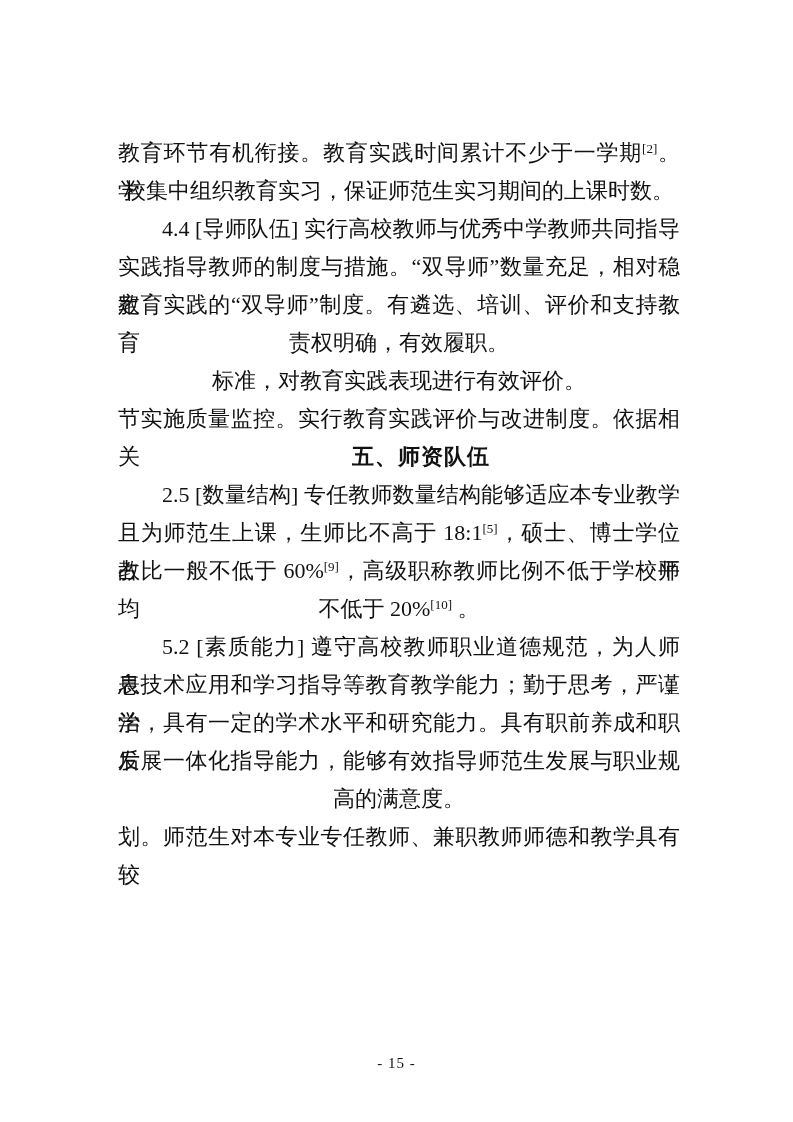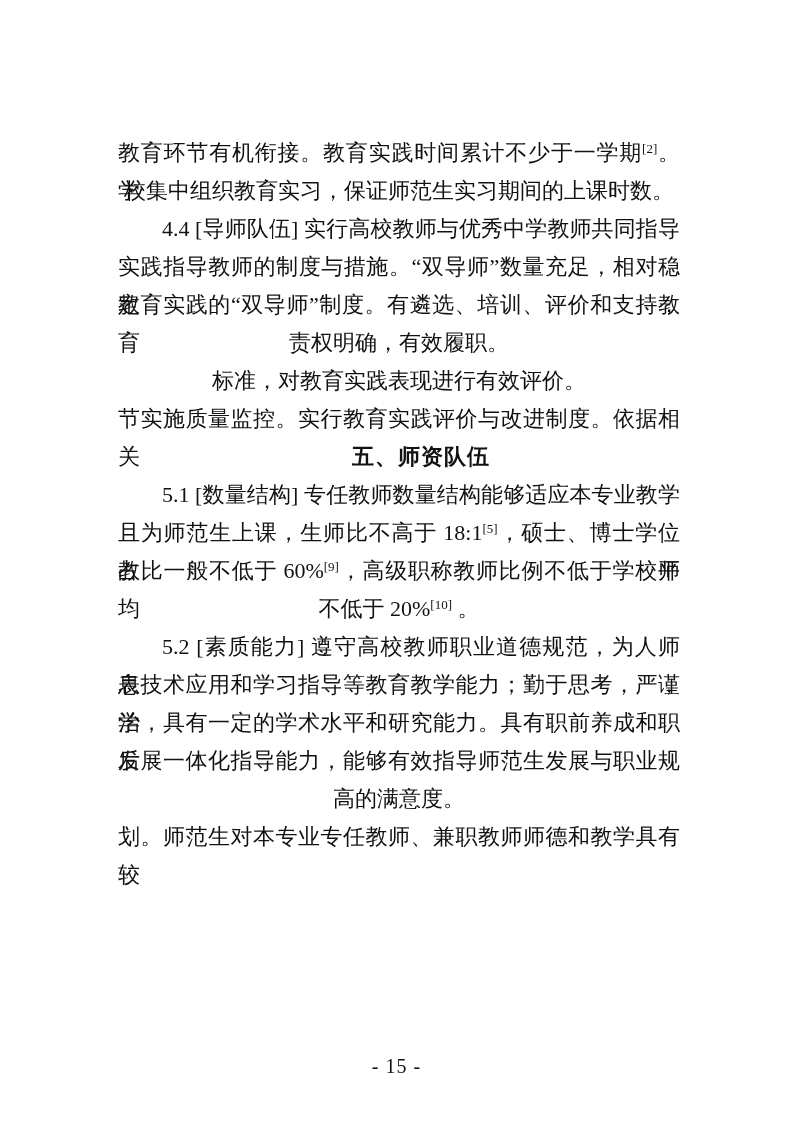--- a/index.html
+++ b/index.html
@@ -48,40 +48,40 @@
     line-height: 0;
     vertical-align: 7px;
     letter-spacing: 0;
   }
   .footer {
     position: absolute;
     left: 0;
     top: 1016px;
     width: 793px;
     text-align: center;
-    font-size: 20px;
+    font-size: 15px;
     letter-spacing: 1px;
     color: #111111;
   }
 </style>
 </head>
 <body>
 
 <div class="page">
   <div class="text-block">
       <div class="line justify"><span>教育环节有机衔接。教育实践时间累计不少于一学期</span><sup>[2]</sup><span>。学</span></div>
       <div class="line"><span>校集中组织教育实习，保证师范生实习期间的上课时数。</span></div>
       <div class="line indent justify"><span>4.4 [导师队伍] 实行高校教师与优秀中学教师共同指导</span></div>
       <div class="line justify"><span>实践指导教师的制度与措施。“双导师”数量充足，相对稳定，</span></div>
       <div class="line justify"><span>教育实践的“双导师”制度。有遴选、培训、评价和支持教育</span></div>
       <div class="line"><span>责权明确，有效履职。</span></div>
       <div class="line"><span>标准，对教育实践表现进行有效评价。</span></div>
       <div class="line justify"><span>节实施质量监控。实行教育实践评价与改进制度。依据相关</span></div>
       <div class="line heading indent"><span>五、师资队伍</span></div>
-      <div class="line indent justify"><span>5.1 [数量结构] 专任教师数量结构能够适应本专业教学</span></div>
+      <div class="line indent justify"><span>2.5 [数量结构] 专任教师数量结构能够适应本专业教学</span></div>
       <div class="line justify"><span>且为师范生上课，生师比不高于 18:1</span><sup>[5]</sup><span>，硕士、博士学位教师</span></div>
       <div class="line justify"><span>占比一般不低于 60%</span><sup>[9]</sup><span>，高级职称教师比例不低于学校平均</span></div>
       <div class="line"><span>不低于 20%</span><sup>[10]</sup><span> 。</span></div>
       <div class="line indent justify"><span>5.2 [素质能力] 遵守高校教师职业道德规范，为人师表，</span></div>
       <div class="line justify"><span>息技术应用和学习指导等教育教学能力；勤于思考，严谨治</span></div>
       <div class="line justify"><span>学，具有一定的学术水平和研究能力。具有职前养成和职后</span></div>
       <div class="line justify"><span>发展一体化指导能力，能够有效指导师范生发展与职业规</span></div>
       <div class="line"><span>高的满意度。</span></div>
       <div class="line justify"><span>划。师范生对本专业专任教师、兼职教师师德和教学具有较</span></div>
     </div>

